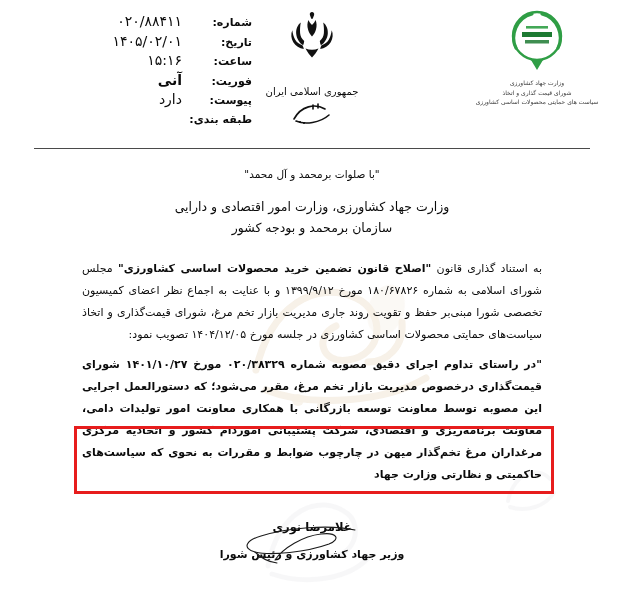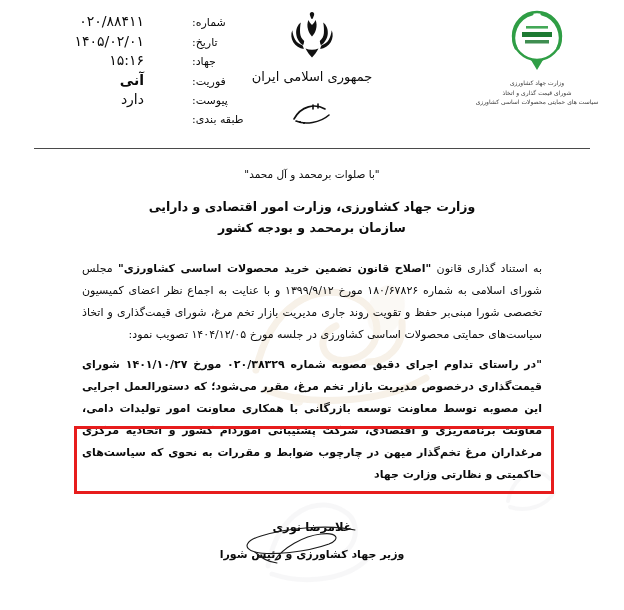--- a/index.html
+++ b/index.html
@@ -74,46 +74,45 @@
     display: flex;
     justify-content: flex-start;
     align-items: baseline;
     gap: 10px;
     margin-bottom: 3.5px;
     font-size: 11px;
     line-height: 15px;
     direction: rtl;
   }
   .meta-label {
-    font-weight: normal;
+    font-weight: bold;
     min-width: 60px;
-    text-align: left;
+    text-align: right;
     letter-spacing: -0.2px;
-    margin-left: 38px;
   }
   .meta-value {
     font-size: 14px;
     letter-spacing: 0.2px;
     direction: ltr;
     unicode-bidi: embed;
   }
   .meta-value.strong { font-weight: bold; text-align: right; }
 
   
   .emblem-center {
     position: absolute;
     top: 8px;
     left: 50%;
     transform: translateX(-50%);
     width: 140px;
     text-align: center;
   }
   .emblem-center .emblem-caption {
-    font-size: 13px;
-    margin-top: 1px;
+    font-size: 10px;
+    margin-top: 18px;
     letter-spacing: 0px;
     white-space: nowrap;
   }
   .basmala {
     position: absolute;
     top: 100px;
     left: 50%;
     transform: translateX(-50%);
     width: 120px;
     text-align: center;
@@ -157,21 +156,21 @@
 
   .salutation {
     text-align: center;
     font-size: 10.5px;
     margin-top: 6px;
     margin-bottom: 16px;
   }
 
   .addressees {
     text-align: center;
-    font-weight: bold;
+    font-weight: normal;
     font-size: 12.5px;
     line-height: 21px;
     margin-bottom: 20px;
   }
 
   .para {
     font-size: 11px;
     line-height: 22px;
     text-align: justify;
     text-align-last: right;
@@ -280,21 +279,21 @@
         <span class="meta-label">شماره:</span>
         <span class="meta-value">۰۲۰/۸۸۴۱۱</span>
       </div>
 
       <div class="meta-row">
         <span class="meta-label">تاریخ:</span>
         <span class="meta-value">۱۴۰۵/۰۲/۰۱</span>
       </div>
 
       <div class="meta-row">
-        <span class="meta-label">جهاد:</span>
+        <span class="meta-label">ساعت:</span>
         <span class="meta-value">۱۵:۱۶</span>
       </div>
 
       <div class="meta-row">
         <span class="meta-label">فوریت:</span>
         <span class="meta-value strong">آنی</span>
       </div>
 
       <div class="meta-row">
         <span class="meta-label">پیوست:</span>

